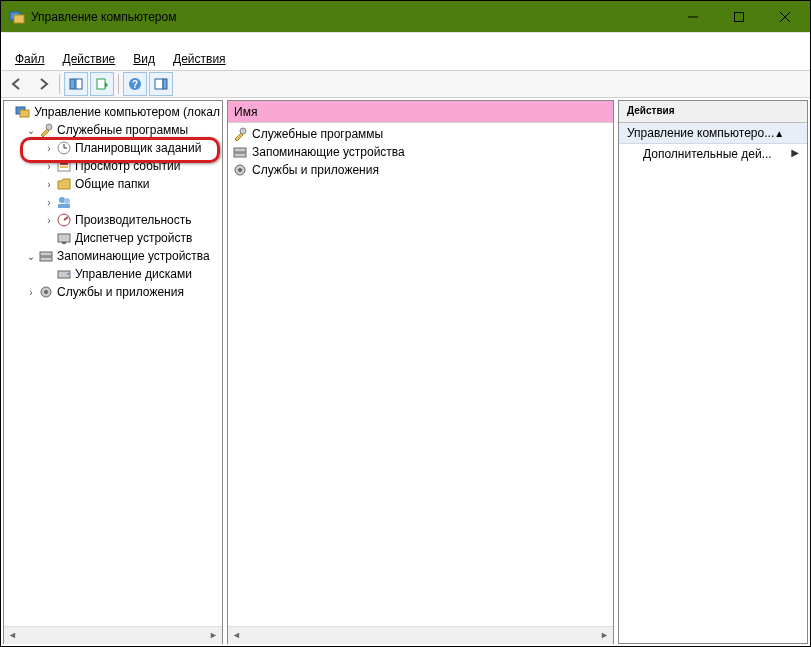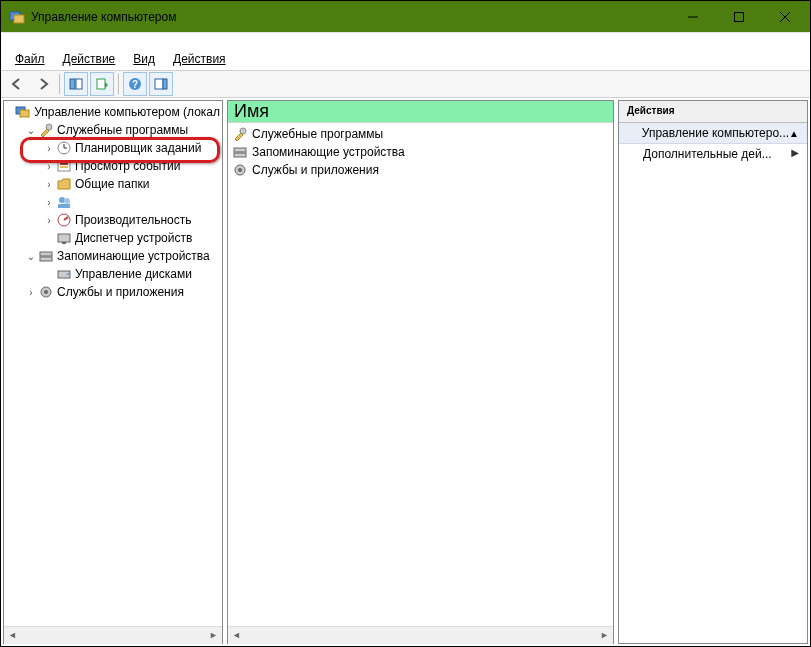--- a/index.html
+++ b/index.html
@@ -147,22 +147,22 @@
     width: 200px;
     height: 26px;
   }
 
   .col-header {
     height: 22px;
     border-bottom: 1px solid #d0d0d0;
     display: flex;
     align-items: center;
     padding: 0 6px;
-    font-size: 18px;
-    background: #86efac;
+    font-size: 12px;
+    background: #f9a8d4;
   }
   .col-header .col { padding-right: 40px; cursor: pointer; }
 
   .list {
     flex: 1;
     overflow: auto;
     padding: 2px 4px;
   }
   .list-row {
     display: flex;
@@ -183,21 +183,21 @@
     padding: 4px 8px;
     font-weight: bold;
     font-size: 10px;
   }
   .actions-section-title {
     background: #e8eef7;
     padding: 3px 8px;
     border-bottom: 1px solid #cfd9ea;
     display: flex;
     align-items: center;
-    justify-content: flex-end;
+    justify-content: flex-start;
     cursor: pointer;
   }
   .actions-section-title .arrow {
     font-size: 10px;
   }
   .action-item {
     padding: 3px 8px 3px 24px;
     display: flex;
     align-items: flex-start;
     justify-content: space-between;

